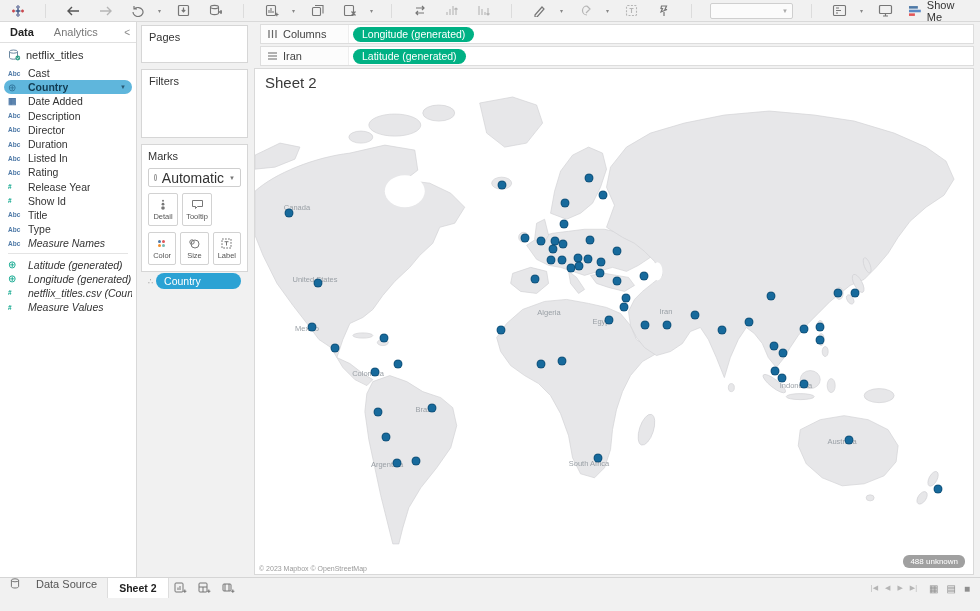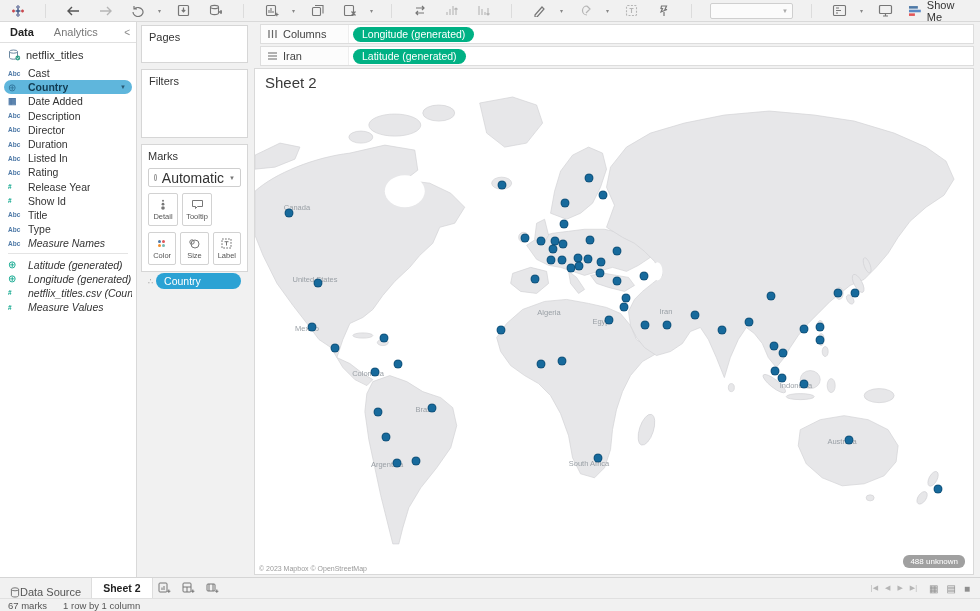--- a/index.html
+++ b/index.html
@@ -67,21 +67,21 @@
 .sheet{position:absolute;top:46px;left:2px;right:6px;bottom:2px;background:#fff;border:1px solid #d9d9d9;overflow:hidden}
 .sheet-title{height:26px;display:flex;align-items:center;padding:0 10px;font-size:15px;color:#3a3a3a}
 .mapwrap{position:absolute;top:26px;left:0;right:0;bottom:0;background:#fff}
 .mapwrap svg.basemap{position:absolute;top:0;left:0}
 .mlabel{position:absolute;transform:translate(-50%,-50%);font-size:7.5px;color:#9aa0a6;white-space:nowrap}
 .dot{position:absolute;width:9px;height:9px;border-radius:50%;background:#176a9c;border:1px solid rgba(10,60,95,.55);transform:translate(-50%,-50%)}
 .attribution{position:absolute;left:4px;bottom:2px;font-size:7px;color:#9a9a9a}
 .unknown-badge{position:absolute;right:8px;bottom:6px;background:#a0a0a0;color:#fff;font-size:8px;border-radius:6px;padding:2px 7px}
 
 .tabsbar{position:absolute;left:0;right:0;bottom:13px;height:21px;background:#f1f1f1;border-top:1px solid #d5d5d5;display:flex;align-items:stretch}
-.dstab{display:flex;align-items:flex-end;gap:0;padding:0 10px;color:#555;border-right:1px solid #ddd}
+.dstab{display:flex;align-items:flex-start;gap:16px;padding:0 10px;color:#555;border-right:1px solid #ddd}
 .wtab{display:flex;align-items:center;padding:0 11px;color:#444;border-right:1px solid #ddd;font-size:10.5px}
 .wtab.active{background:#fff;color:#222;font-weight:bold;border-right:1px solid #ddd}
 .newtab{display:flex;align-items:center;justify-content:center;width:24px;color:#777}
 .tab-navs{margin-left:auto;display:flex;align-items:center;gap:7px;padding:0 8px;color:#b5b5b5;font-size:7px}
 .tab-views{display:flex;align-items:center;gap:8px;padding:0 10px 0 4px;color:#8f8f8f;font-size:10px}
 .statusbar{position:absolute;left:0;right:0;bottom:0;height:13px;background:#f1f1f1;border-top:1px solid #e0e0e0;display:flex;align-items:center;padding:0 8px;font-size:9.5px;color:#555;gap:16px}
 </style>
 </head>
 <body>
 
@@ -582,18 +582,14 @@
       <span>▶</span>
       <span>▶|</span>
     </div>
     <div class="tab-views">
       <span>▦</span>
       <span>▤</span>
       <span>■</span>
     </div>
   </div>
 
-  <div class="statusbar">
-    <span>67 marks</span>
-    <span>1 row by 1 column</span>
-  </div>
 
 </div>
 
 </body></html>

